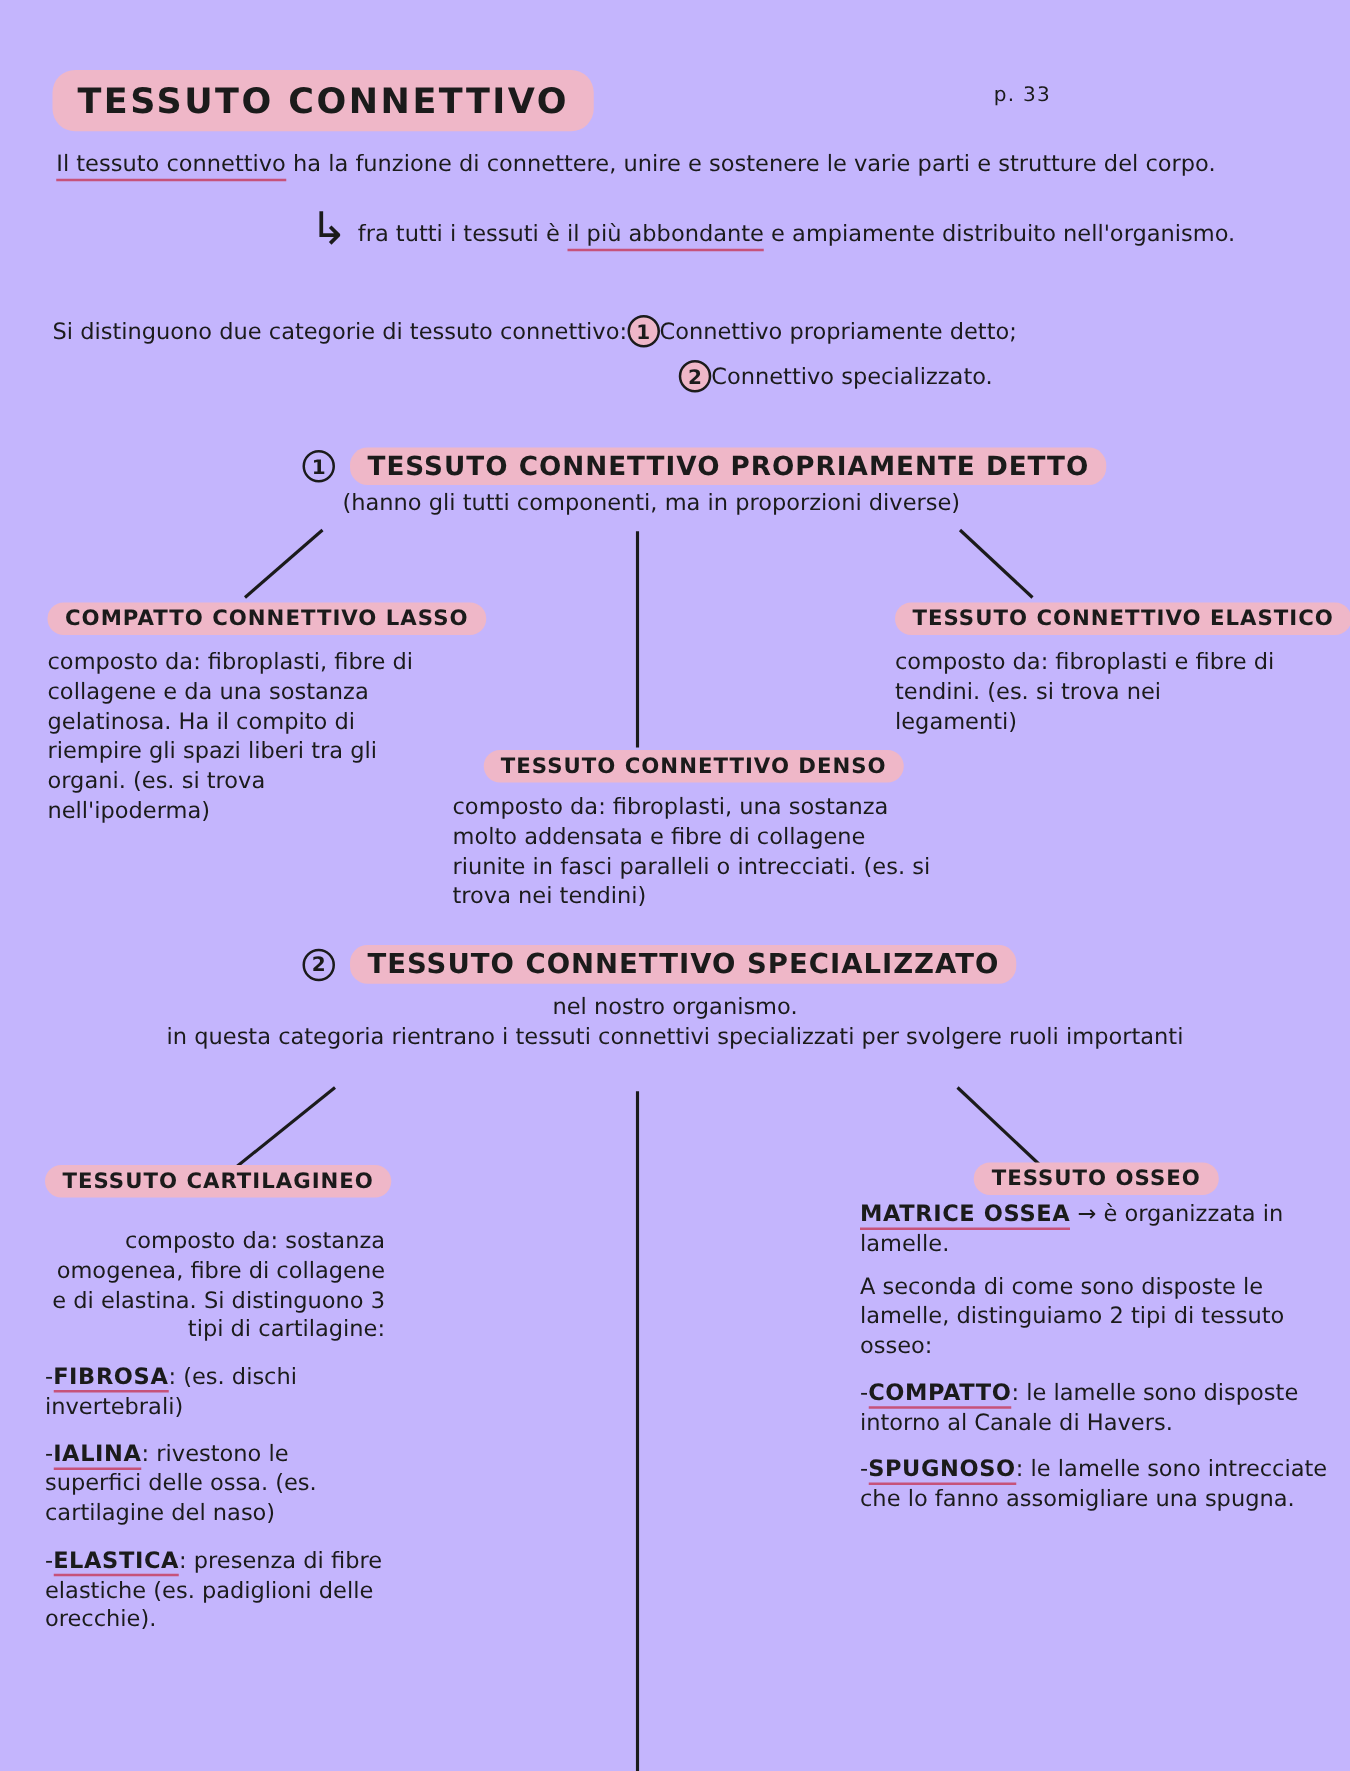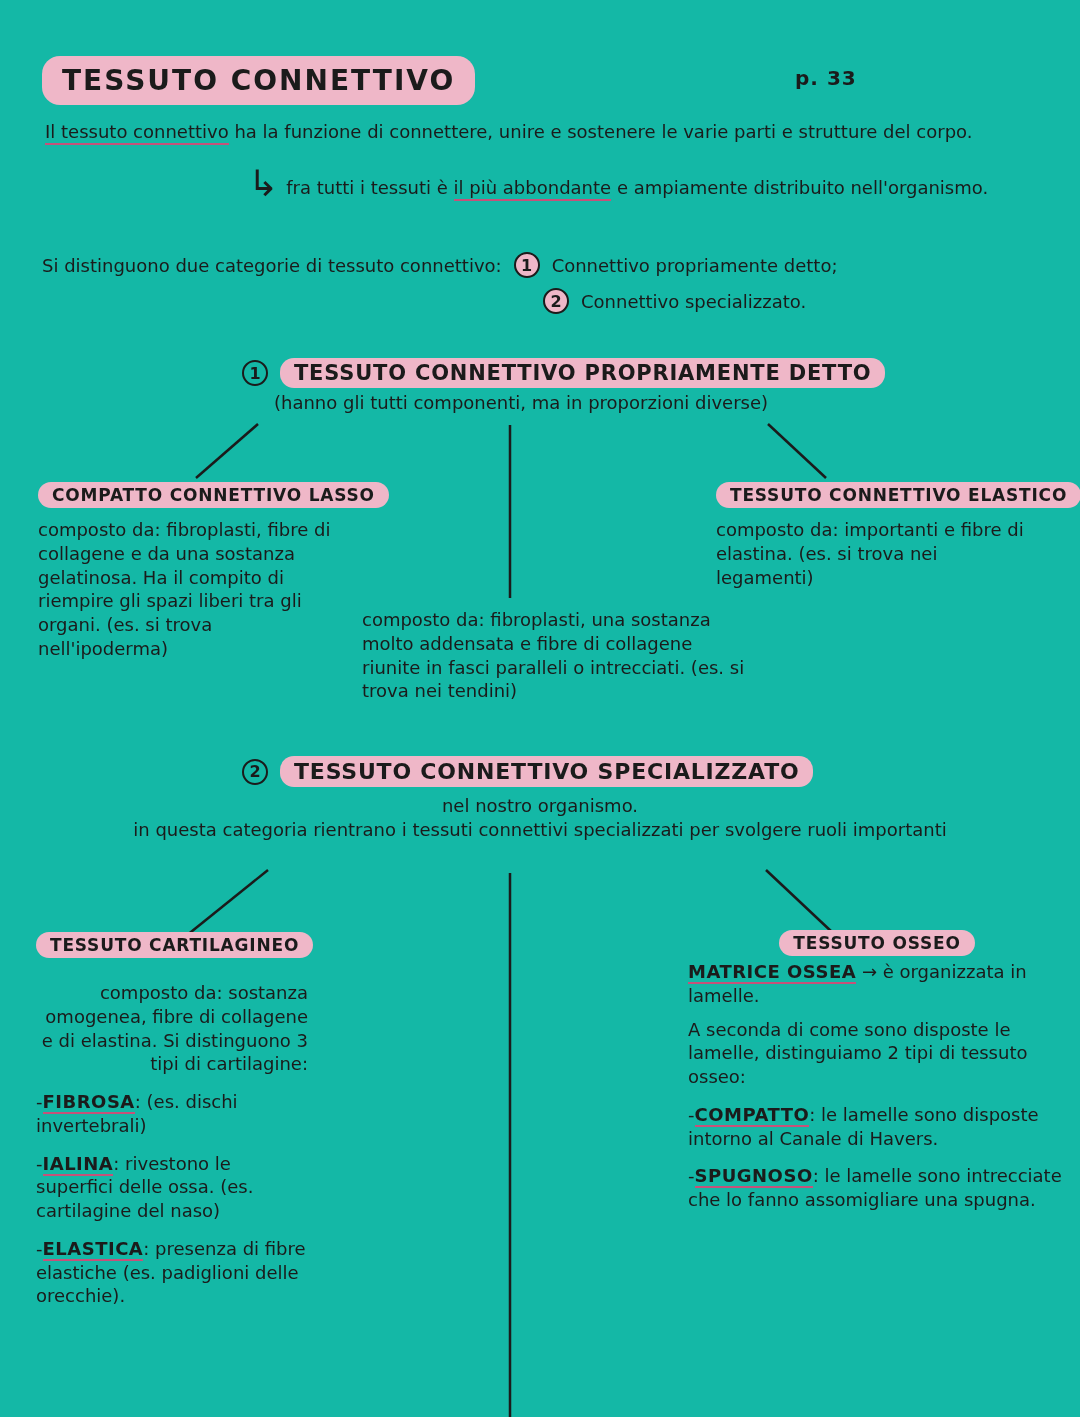--- a/index.html
+++ b/index.html
@@ -1,20 +1,20 @@
 <!DOCTYPE html>
 <html><head>
 <meta charset="utf-8">
 <style>
   html,body{margin:0;padding:0;background:#e8e8e8;}
   .page{
     position:relative;
     width:1080px;height:1417px;
     margin:0 auto;
-    background:#14b8a6;
+    background:#c4b5fd;
     font-family:"DejaVu Sans","Liberation Sans",sans-serif;
     color:#1b1b1b;
     overflow:hidden;
   }
   .abs{position:absolute;}
   .hl{
     background:#efb7c8;
     border-radius:14px;
     padding:3px 14px;
     display:inline-block;
@@ -38,30 +38,30 @@
     display:inline-flex;
     align-items:center;justify-content:center;
     width:26px;height:26px;
     border:2px solid #1b1b1b;
     border-radius:50%;
     font-size:16px;font-weight:700;
     box-sizing:border-box;
     flex:0 0 auto;
   }
   .circle-num.filled{background:#efb7c8;}
-  .cat-row{display:flex;align-items:center;gap:12px;font-size:18px;}
+  .cat-row{display:flex;align-items:center;gap:0;font-size:18px;}
   .sec-head{display:flex;align-items:center;gap:12px;}
   svg.connectors{position:absolute;left:0;top:0;pointer-events:none;}
   .arrow-glyph{
     font-size:36px;
     line-height:1;
     font-weight:400;
   }
   .list-item{margin-top:14px;}
-  .page-num{font-size:20px;font-weight:700;letter-spacing:1px;}
+  .page-num{font-size:16px;font-weight:400;letter-spacing:1px;}
   .title-pill{
     background:#efb7c8;
     border-radius:18px;
     padding:8px 20px;
     font-size:28px;
     font-weight:700;
     letter-spacing:2px;
   }
   .subtitle{font-size:18px;}
   .intro{font-size:18px;line-height:1.35;}
@@ -112,24 +112,25 @@
   </div>
   <div class="abs subtitle" style="left:274px;top:392px;">(hanno gli tutti componenti, ma in proporzioni diverse)</div>
 
   <div class="abs" style="left:38px;top:482px;width:300px;">
     <span class="hl heading-sm">COMPATTO CONNETTIVO LASSO</span>
     <div class="body-text" style="margin-top:10px;">composto da: fibroplasti, fibre di collagene e da una sostanza gelatinosa. Ha il compito di riempire gli spazi liberi tra gli organi. (es. si trova nell'ipoderma)</div>
   </div>
 
   <div class="abs" style="left:716px;top:482px;width:312px;">
     <span class="hl heading-sm">TESSUTO CONNETTIVO ELASTICO</span>
-    <div class="body-text" style="margin-top:10px;">composto da: importanti e fibre di elastina. (es. si trova nei legamenti)</div>
+    <div class="body-text" style="margin-top:10px;">composto da: fibroplasti e fibre di tendini. (es. si trova nei legamenti)</div>
   </div>
 
   <div class="abs" style="left:362px;top:600px;width:386px;text-align:center;">
+    <span class="hl heading-sm">TESSUTO CONNETTIVO DENSO</span>
     <div class="body-text" style="margin-top:8px;text-align:left;">composto da: fibroplasti, una sostanza molto addensata e fibre di collagene riunite in fasci paralleli o intrecciati. (es. si trova nei tendini)</div>
   </div>
 
   <div class="abs sec-head" style="left:242px;top:756px;">
     <span class="circle-num">2</span>
     <span class="hl heading-lg" style="font-size:22px;">TESSUTO CONNETTIVO SPECIALIZZATO</span>
   </div>
   <div class="abs intro" style="left:40px;top:794px;width:1000px;text-align:center;">
     <div>nel nostro organismo.</div>
     <div>in questa categoria rientrano i tessuti connettivi specializzati per svolgere ruoli importanti</div>

